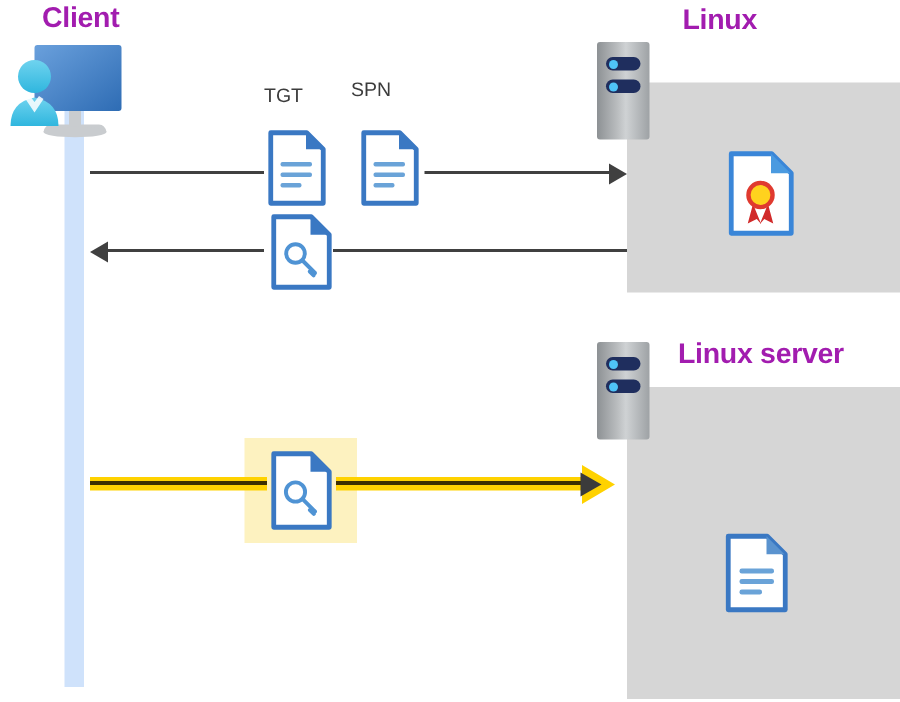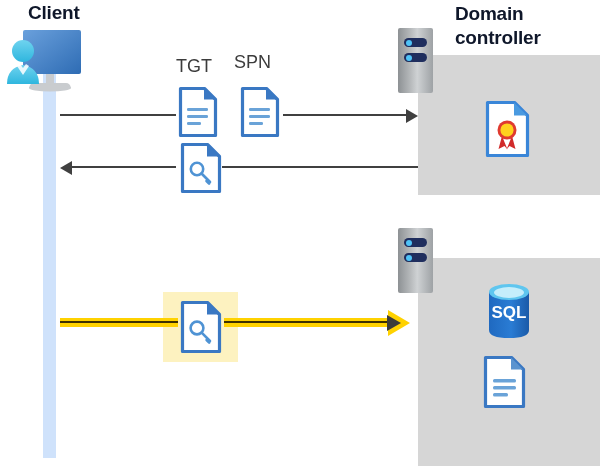--- a/index.html
+++ b/index.html
@@ -24,21 +24,21 @@
     left: 43px;
     top: 60px;
     width: 13px;
     height: 398px;
     background: #cfe2fb;
   }
 
   
   .title {
     font-weight: bold;
-    color: #0f172a;
+    color: #a21caf;
     letter-spacing: -0.2px;
   }
   #client-title {
     left: 28px;
     top: 2px;
     font-size: 19px;
   }
   #dc-title {
     left: 455px;
     top: 2px;
@@ -128,21 +128,21 @@
     border-left: 14px solid #3b3b3b;
   }
 
   
   .highlight-box {
     background: #fdf2c0;
   }
 
   
   .doc-label {
-    font-size: 18px;
+    font-size: 13px;
     color: #3c3c3c;
     white-space: nowrap;
   }
   .panel-label {
     font-size: 19px;
     color: #3c3c3c;
     white-space: nowrap;
   }
   svg { display: block; }
 </style>
@@ -178,24 +178,24 @@
 
       <path d="M1 56 q0 -16 16 -19 q16 3 16 19 z" fill="url(#body)"></path>
 
       <path d="M11 38 l6 9 l6 -9 l-3 -2 l-3 4 l-3 -4 z" fill="#ffffff" opacity="0.85"></path>
     </svg>
   </div>
 
   <div class="abs title" id="client-title">Client</div>
 
   <div class="abs title" id="dc-title">
-    <div>Domain</div>
-    <div>controller</div>
-  </div>
-
+    <div>Linux</div>
+  </div>
+
+  <div class="abs title" id="linux-title">Linux server</div>
 
   <div class="abs rack" id="dc-rack">
     <span class="led a">
         <i></i>
       </span>
     <span class="led b">
         <i></i>
       </span>
   </div>
   <div class="abs rack" id="linux-rack">
@@ -272,35 +272,20 @@
     <svg width="46" height="58" viewBox="0 0 46 58">
       <path d="M2.5 2.5 h27 l13 13 v40 h-40 z" fill="#ffffff" stroke="#3a86d8" stroke-width="3.2" stroke-linejoin="round"></path>
       <path d="M29 2.5 l13 13 h-13 z" fill="#4a9ae0"></path>
       <path d="M17 36 l-3.5 13 l6 -3 l3 3.5 z" fill="#d12a2a"></path>
       <path d="M27 36 l3.5 13 l-6 -3 l-3 3.5 z" fill="#d12a2a"></path>
       <circle cx="22" cy="30" r="9.5" fill="#e03a2f"></circle>
       <circle cx="22" cy="30" r="6.6" fill="#ffd21e"></circle>
     </svg>
   </div>
 
-  <div class="abs" style="left:483px; top:282px;">
-    <svg width="52" height="58" viewBox="0 0 52 58">
-      <defs>
-        <linearGradient id="dbg" x1="0" y1="0" x2="1" y2="0">
-          <stop offset="0%" stop-color="#1f69c0"></stop>
-          <stop offset="55%" stop-color="#2a7cd4"></stop>
-          <stop offset="100%" stop-color="#1a5aa8"></stop>
-        </linearGradient>
-      </defs>
-      <path d="M6 10 h40 v38 q0 8 -20 8 q-20 0 -20 -8 z" fill="url(#dbg)"></path>
-      <ellipse cx="26" cy="10" rx="20" ry="8" fill="#5fc6ef"></ellipse>
-      <ellipse cx="26" cy="10.5" rx="15" ry="5.4" fill="#c5eefb"></ellipse>
-      <text x="26" y="36" font-family="Liberation Sans, sans-serif" font-size="17" font-weight="bold" fill="#ffffff" text-anchor="middle">SQL</text>
-    </svg>
-  </div>
 
   <div class="abs" style="left:483px; top:355px;">
     <svg width="44" height="54" viewBox="0 0 44 54">
       <path d="M2.5 2.5 h26 l12 12 v37 h-38 z" fill="#ffffff" stroke="#3a78c3" stroke-width="3.2" stroke-linejoin="round"></path>
       <path d="M28 2.5 l12 12 h-12 z" fill="#5a93cf"></path>
       <rect x="10" y="24" width="23" height="3.4" rx="1.5" fill="#6aa3d8"></rect>
       <rect x="10" y="31" width="23" height="3.4" rx="1.5" fill="#6aa3d8"></rect>
       <rect x="10" y="38" width="15" height="3.4" rx="1.5" fill="#6aa3d8"></rect>
     </svg>
   </div>

